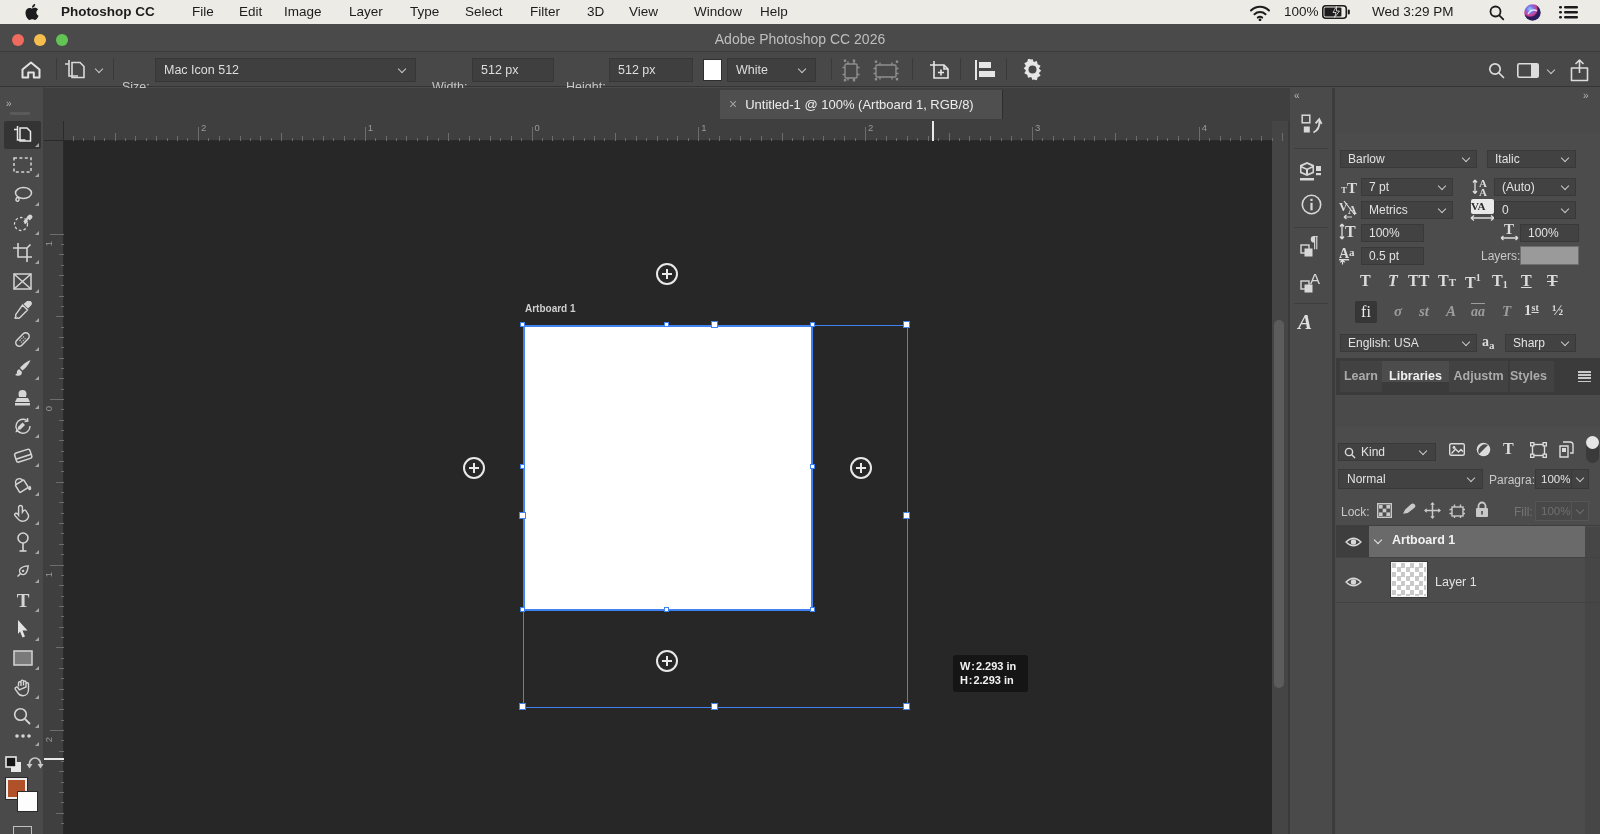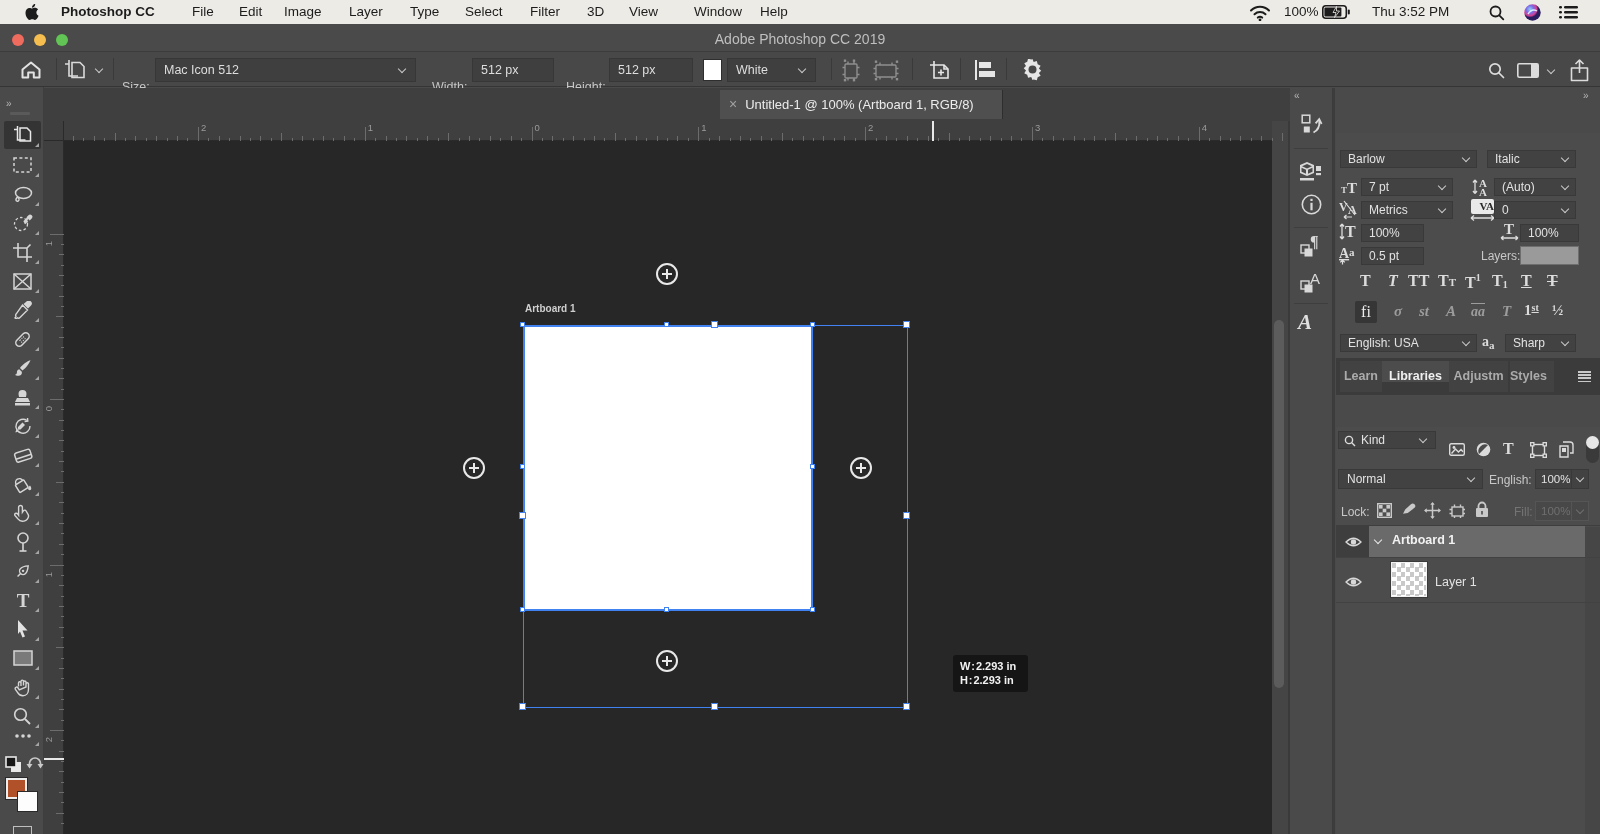--- a/index.html
+++ b/index.html
@@ -89,21 +89,21 @@
       </g>
       <circle cx="11" cy="14.8" r="1.4" fill="#1C1C1C"></circle>
     </svg>
   <span class="mi" style="left:1284px">100%</span>
   <svg class="abs" style="left:1322px;top:5px" width="28" height="14" viewBox="0 0 28 14">
       <rect x="0.8" y="0.8" width="23.5" height="12.4" rx="3" fill="none" stroke="#1C1C1C" stroke-width="1.6"></rect>
       <rect x="25.8" y="4.5" width="2" height="5" rx="1" fill="#1C1C1C"></rect>
       <rect x="2.4" y="2.4" width="17" height="9.2" rx="1" fill="#1C1C1C"></rect>
       <path d="M14.5 1.5 11 7.5 h3 l-1.5 5 5-6.5 h-3 z" fill="#1C1C1C" stroke="#EDEBE5" stroke-width="0.8"></path>
     </svg>
-  <span class="mi" style="left:1372px">Thu 3:52 PM</span>
+  <span class="mi" style="left:1372px">Wed 3:29 PM</span>
   <svg class="abs" style="left:1489px;top:5px" width="16" height="16" viewBox="0 0 16 16">
       <circle cx="6.5" cy="6.5" r="5" fill="none" stroke="#1C1C1C" stroke-width="1.8"></circle>
       <line x1="10.3" y1="10.3" x2="14.3" y2="14.3" stroke="#1C1C1C" stroke-width="1.8" stroke-linecap="round"></line>
     </svg>
   <svg class="abs" style="left:1524px;top:4px" width="17" height="17" viewBox="0 0 17 17">
       <defs>
         <radialGradient id="siri" cx="35%" cy="30%">
           <stop offset="0%" stop-color="#8ED0F2"></stop>
           <stop offset="45%" stop-color="#7A6BE8"></stop>
           <stop offset="80%" stop-color="#D53E8F"></stop>
@@ -122,21 +122,21 @@
         <rect x="0" y="10" width="3" height="2.4" rx="1.2"></rect>
         <rect x="5" y="10" width="14" height="2.4" rx="1.2"></rect>
       </g>
     </svg>
 </div>
 
 <div class="abs" id="titlebar"></div>
 <div class="tl" style="left:12px;background:#EE6B5E"></div>
 <div class="tl" style="left:34px;background:#F5BE4F"></div>
 <div class="tl" style="left:56px;background:#62C454"></div>
-<div id="ttext">Adobe Photoshop CC 2019</div>
+<div id="ttext">Adobe Photoshop CC 2026</div>
 
 <div class="abs" id="optbar">
   <svg class="abs" style="left:21px;top:9px" width="20" height="18" viewBox="0 0 20 18">
       <path d="M10 1.5 L18.5 8.5 V16.5 H12.8 V11.5 H7.2 V16.5 H1.5 V8.5 Z" fill="none" stroke="#E2E2E2" stroke-width="2" stroke-linejoin="round"></path>
     </svg>
   <div class="osep" style="left:56px"></div>
   <div class="osep" style="left:113px"></div>
   <svg class="abs" style="left:64px;top:7px" width="24" height="22" viewBox="0 0 24 22">
       <g stroke="#DADADA" stroke-width="1.6" fill="none">
         <path d="M5 1 v4 M1 5 h4 M5 5 v12 h9"></path>
@@ -700,21 +700,21 @@
         </svg>
     <div class="pbox" style="left:158px;top:45px;width:82px;height:18px;line-height:16px;padding-left:7px">(Auto)<div class="chev" style="right:7px;top:4px"></div></div>
     <svg class="abs" style="left:3px;top:67px" width="22" height="21" viewBox="0 0 22 21">
           <g fill="#DCDCDC" font-family="Liberation Serif,serif" font-weight="bold">
             <text x="0" y="11" font-size="12">V</text>
             <text x="9" y="14" font-size="12">A</text>
           </g>
           <path d="M2 2 L13 16 M10 18 h-8 M2 18 l2.5-2 M2 18 l2.5 2" stroke="#DCDCDC" stroke-width="1.2" fill="none" transform="translate(3,-1)"></path>
         </svg>
     <div class="pbox" style="left:25px;top:68px;width:92px;height:18px;line-height:16px;padding-left:7px">Metrics<div class="chev" style="right:7px;top:4px"></div></div>
-    <div class="abs" style="left:135px;top:66px;width:23px;height:15px;background:#E9E9E9;border-radius:2px;color:#2A2A2A;font-family:'Liberation Serif',serif;font-weight:bold;font-size:11px;text-align:right;line-height:15px">VA</div>
+    <div class="abs" style="left:135px;top:66px;width:23px;height:15px;background:#E9E9E9;border-radius:2px;color:#2A2A2A;font-family:'Liberation Serif',serif;font-weight:bold;font-size:11px;text-align:left;line-height:15px">VA</div>
     <svg class="abs" style="left:133px;top:81px" width="27" height="8" viewBox="0 0 27 8">
           <path d="M2 4 h23 M2 4 l3-2.5 M2 4 l3 2.5 M25 4 l-3-2.5 M25 4 l-3 2.5" stroke="#DCDCDC" stroke-width="1.3" fill="none"></path>
         </svg>
     <div class="pbox" style="left:158px;top:68px;width:82px;height:18px;line-height:16px;padding-left:7px">0<div class="chev" style="right:7px;top:4px"></div></div>
     <svg class="abs" style="left:3px;top:89px" width="20" height="19" viewBox="0 0 20 19">
           <text x="6" y="15" font-size="16" font-family="Liberation Serif,serif" font-weight="bold" fill="#DCDCDC">T</text>
           <path d="M3 2 v15 M3 2 l-2 2.5 M3 2 l2 2.5 M3 17 l-2-2.5 M3 17 l2-2.5" stroke="#DCDCDC" stroke-width="1.3" fill="none"></path>
         </svg>
     <div class="pbox" style="left:25px;top:91px;width:63px;height:18px;line-height:16px;padding-left:7px">100%</div>
     <svg class="abs" style="left:163px;top:89px" width="22" height="20" viewBox="0 0 22 20">
@@ -758,21 +758,21 @@
     <div class="ptab" style="left:4px;top:3px;width:42px;height:31px;line-height:31px;text-align:center;font-weight:bold;color:#ABABAB">Learn</div>
     <div class="ptab on" style="left:46px;top:3px;width:67px;height:21px;line-height:31px;text-align:center;font-weight:bold">Libraries</div>
     <div class="ptab" style="left:113px;top:3px;width:59px;height:31px;line-height:31px;text-align:center;font-weight:bold;color:#ABABAB">Adjustm</div>
     <div class="ptab" style="left:174px;top:3px;width:44px;height:31px;line-height:31px;font-weight:bold;color:#ABABAB">Styles</div>
     <div class="hamb" style="left:242px;top:13px"></div>
   </div>
 
 
   <div class="pbody" style="top:339px;height:407px">
     <div class="abs" style="left:249px;top:100px;width:15px;height:307px;background:#464646"></div>
-    <div class="pbox" style="left:2px;top:4px;width:98px;height:18px;line-height:16px">
+    <div class="pbox" style="left:2px;top:16px;width:98px;height:18px;line-height:16px">
       <svg class="abs" style="left:5px;top:3px" width="12" height="12" viewBox="0 0 12 12">
             <circle cx="5" cy="5" r="3.6" fill="none" stroke="#DCDCDC" stroke-width="1.4"></circle>
             <line x1="7.8" y1="7.8" x2="11" y2="11" stroke="#DCDCDC" stroke-width="1.4"></line>
           </svg>
       <span style="margin-left:22px">Kind</span><div class="chev" style="right:9px;top:4px"></div>
     </div>
     <svg class="abs" style="left:113px;top:16px" width="16" height="13" viewBox="0 0 16 13">
           <rect x="0.7" y="0.7" width="14.6" height="11.6" rx="1.5" fill="none" stroke="#DCDCDC" stroke-width="1.4"></rect>
           <circle cx="5" cy="4.5" r="1.4" fill="#DCDCDC"></circle>
           <path d="M2.5 10.5 L6.5 6 l3 3 2.5-2.5 2 2.3" stroke="#DCDCDC" stroke-width="1.4" fill="none"></path>
@@ -798,21 +798,21 @@
           </g>
         </svg>
     <svg class="abs" style="left:223px;top:14px" width="15" height="17" viewBox="0 0 15 17">
           <path d="M1 5 h8 v11 h-8z" fill="none" stroke="#DCDCDC" stroke-width="1.4"></path>
           <path d="M4 1 h7 a3 3 0 0 1 3 3 v8 h-3" fill="none" stroke="#DCDCDC" stroke-width="1.4"></path>
           <rect x="3" y="7" width="4" height="4" fill="#DCDCDC"></rect>
         </svg>
     <div class="abs" style="left:250px;top:10px;width:13px;height:26px;background:#3A3A3A;border-radius:7px"></div>
     <div class="abs" style="left:250px;top:9px;width:13px;height:13px;background:#E6E6E6;border-radius:50%"></div>
     <div class="pbox" style="left:2px;top:42px;width:145px;height:20px;line-height:18px;padding-left:8px">Normal<div class="chev" style="right:8px;top:5px"></div></div>
-    <div class="plabel" style="left:153px;top:46px">English:</div>
+    <div class="plabel" style="left:153px;top:46px">Paragra:</div>
     <div class="pbox" style="left:199px;top:42px;width:54px;height:20px;line-height:18px;padding-left:5px;font-size:11.5px">100%<div class="chev" style="right:5px;top:5px"></div><div class="abs" style="right:16px;top:0;width:1px;height:18px;background:#393939"></div></div>
     <div class="plabel" style="left:5px;top:78px">Lock:</div>
     <svg class="abs" style="left:41px;top:76px" width="15" height="15" viewBox="0 0 15 15">
           <rect x="0.7" y="0.7" width="13.6" height="13.6" fill="none" stroke="#C9C9C9" stroke-width="1.4"></rect>
           <g fill="#C9C9C9">
             <rect x="2" y="2" width="3.6" height="3.6"></rect>
             <rect x="9.4" y="2" width="3.6" height="3.6"></rect>
             <rect x="5.7" y="5.7" width="3.6" height="3.6"></rect>
             <rect x="2" y="9.4" width="3.6" height="3.6"></rect>
             <rect x="9.4" y="9.4" width="3.6" height="3.6"></rect>

